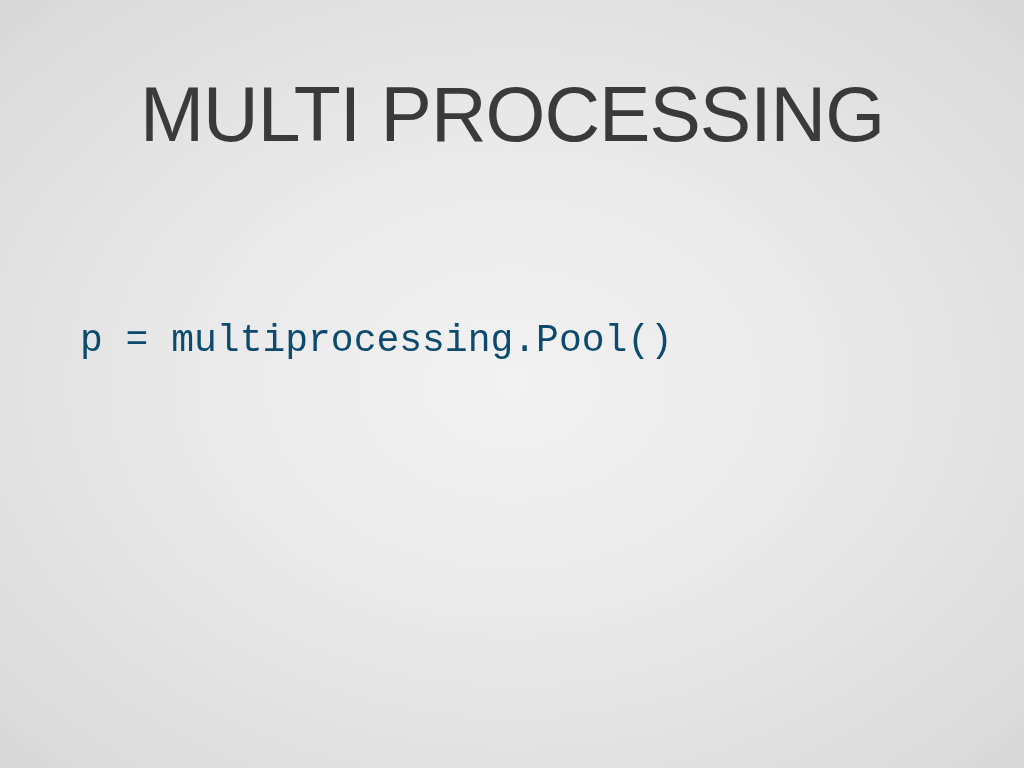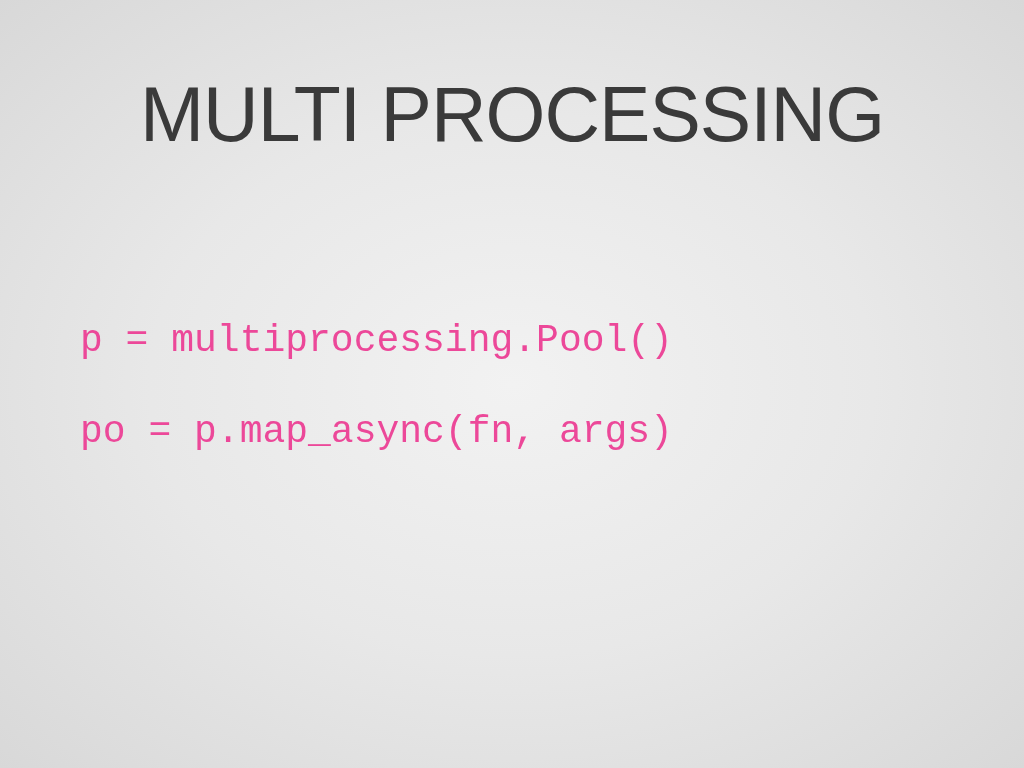--- a/index.html
+++ b/index.html
@@ -27,27 +27,26 @@
       text-align: center;
       letter-spacing: -1px;
       margin-bottom: 160px;
     }
     .code-block {
       padding-left: 30px;
     }
     .code-line {
       font-family: "Courier New", Courier, monospace;
       font-size: 38px;
-      color: #ec4899;
+      color: #0c4a6e;
       margin-bottom: 48px;
       letter-spacing: 0px;
     }
   </style>
 </head>
 <body>
 
 <div class="slide">
   <h1 class="title">MULTI PROCESSING</h1>
   <div class="code-block">
     <div class="code-line">p = multiprocessing.Pool()</div>
-    <div class="code-line">po = p.map_async(fn, args)</div>
   </div>
 </div>
 
 </body></html>

